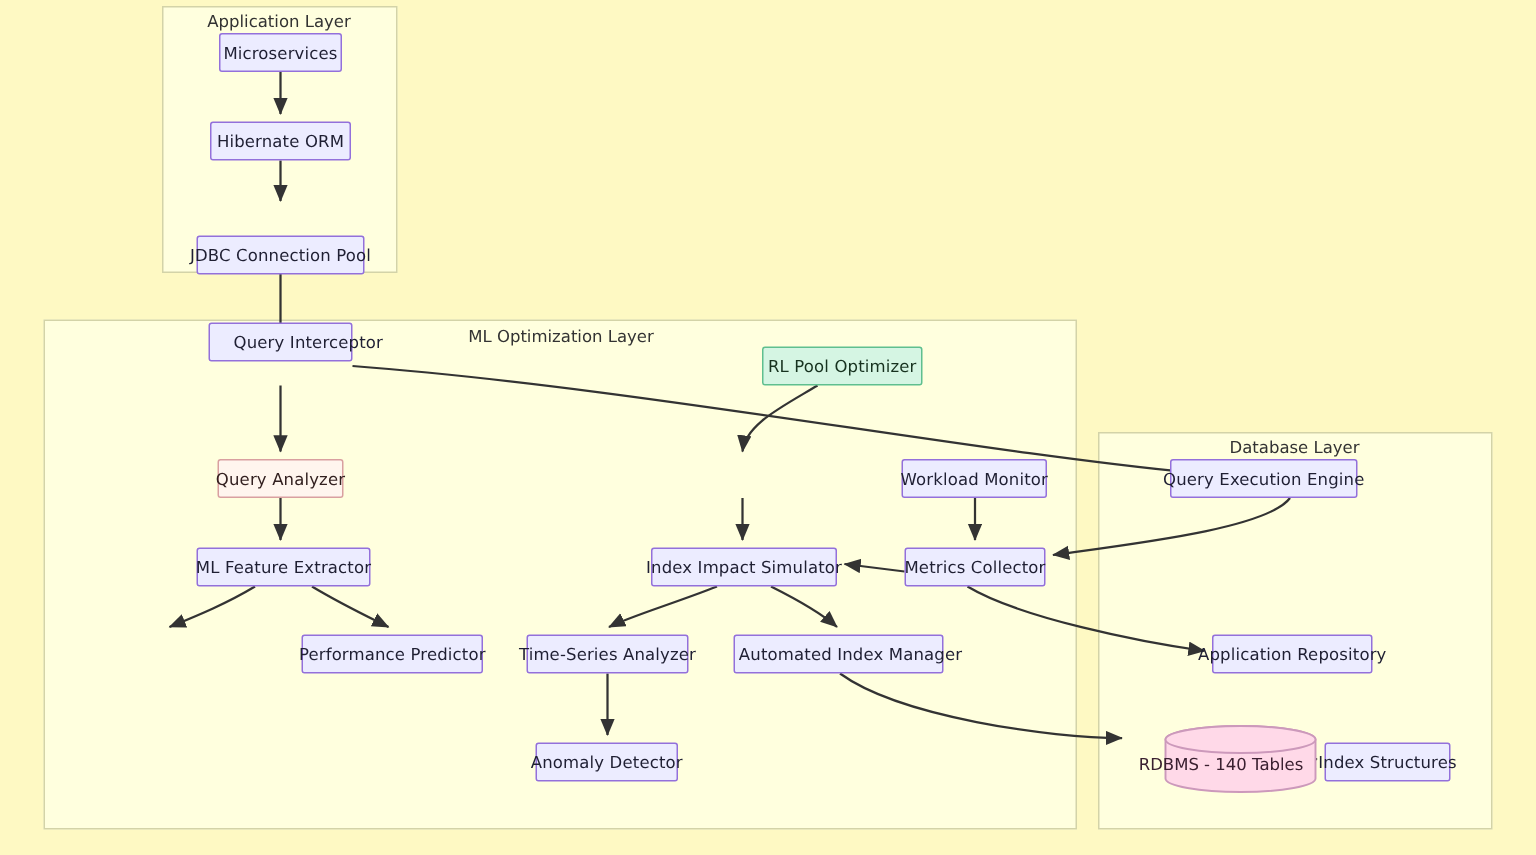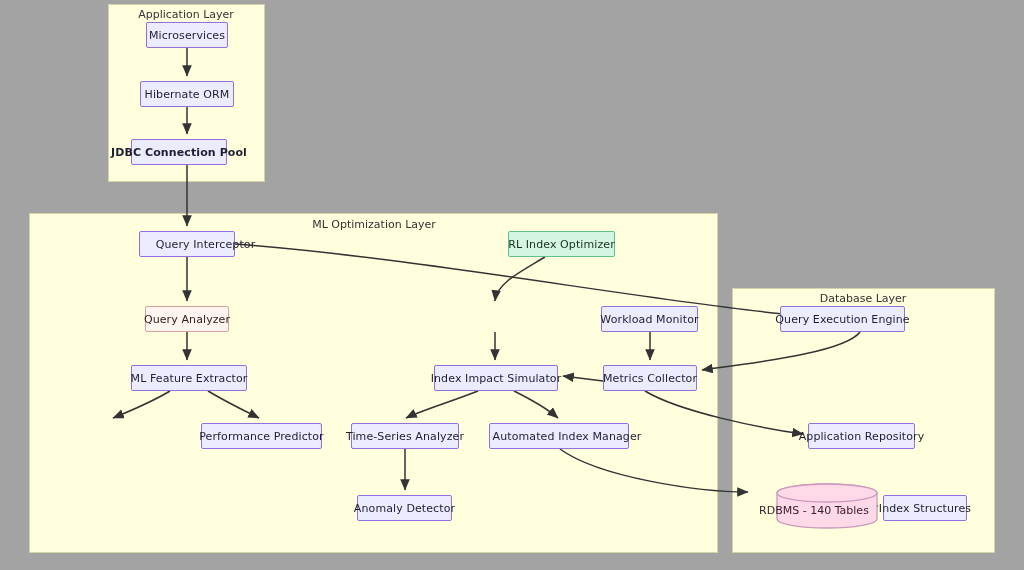--- a/index.html
+++ b/index.html
@@ -1,18 +1,18 @@
 <!DOCTYPE html>
 <html><head>
 <meta charset="utf-8">
 <style>
   html,body{margin:0;padding:0;background:#ffffff;}
   body{width:1024px;height:570px;overflow:hidden;
        font-family:"DejaVu Sans","Liberation Sans",sans-serif;}
-  #stage{position:relative;width:1024px;height:570px;background:#a3a3a3;}
+  #stage{position:relative;width:1024px;height:570px;background:#fef9c3;}
   svg#wires{position:absolute;left:0;top:0;width:1024px;height:570px;pointer-events:none;}
 
   .layer{position:absolute;background:#ffffde;border:1px solid #d3d3a8;box-sizing:border-box;}
   .layer-title{position:absolute;font-size:11px;color:#333333;white-space:nowrap;
                transform:translateX(-50%);text-align:center;}
 
   .node{position:absolute;box-sizing:border-box;display:flex;align-items:center;
         justify-content:center;border-radius:2px;white-space:nowrap;
         font-size:11px;line-height:1;letter-spacing:0.1px;}
   .n-purple{background:#ececff;border:1px solid #9370db;color:#1f1f33;}
@@ -61,24 +61,24 @@
       <path d="M645,391 C680,412 760,428 803,434"></path>
       <path d="M405,449 L405,490"></path>
       <path d="M560,449 C600,478 700,492 748,492"></path>
       <path d="M860,332 C845,352 760,362 702,370"></path>
       <path d="M852,506 L878,506"></path>
     </g>
   </svg>
 
   <div class="node n-purple" style="left:146px;top:22px;width:82px;height:26px;">Microservices</div>
   <div class="node n-purple" style="left:140px;top:81px;width:94px;height:26px;">Hibernate ORM</div>
-  <div class="node n-purple" style="left:131px;top:139px;width:96px;height:26px;font-weight:bold;">JDBC Connection Pool</div>
+  <div class="node n-purple" style="left:131px;top:157px;width:112px;height:26px;">JDBC Connection Pool</div>
 
-  <div class="node n-purple" style="left:139px;top:231px;width:96px;height:26px;padding-left:37px;">Query Interceptor</div>
-  <div class="node n-green" style="left:508px;top:231px;width:107px;height:26px;">RL Index Optimizer</div>
+  <div class="node n-purple" style="left:139px;top:215px;width:96px;height:26px;padding-left:37px;">Query Interceptor</div>
+  <div class="node n-green" style="left:508px;top:231px;width:107px;height:26px;">RL Pool Optimizer</div>
   <div class="node n-peach" style="left:145px;top:306px;width:84px;height:26px;">Query Analyzer</div>
   <div class="node n-purple" style="left:601px;top:306px;width:97px;height:26px;">Workload Monitor</div>
   <div class="node n-purple" style="left:131px;top:365px;width:116px;height:26px;">ML Feature Extractor</div>
   <div class="node n-purple" style="left:434px;top:365px;width:124px;height:26px;">Index Impact Simulator</div>
   <div class="node n-purple" style="left:603px;top:365px;width:94px;height:26px;">Metrics Collector</div>
   <div class="node n-purple" style="left:201px;top:423px;width:121px;height:26px;">Performance Predictor</div>
   <div class="node n-purple" style="left:351px;top:423px;width:108px;height:26px;">Time-Series Analyzer</div>
   <div class="node n-purple" style="left:489px;top:423px;width:140px;height:26px;padding-left:16px;">Automated Index Manager</div>
   <div class="node n-purple" style="left:357px;top:495px;width:95px;height:26px;">Anomaly Detector</div>
 

